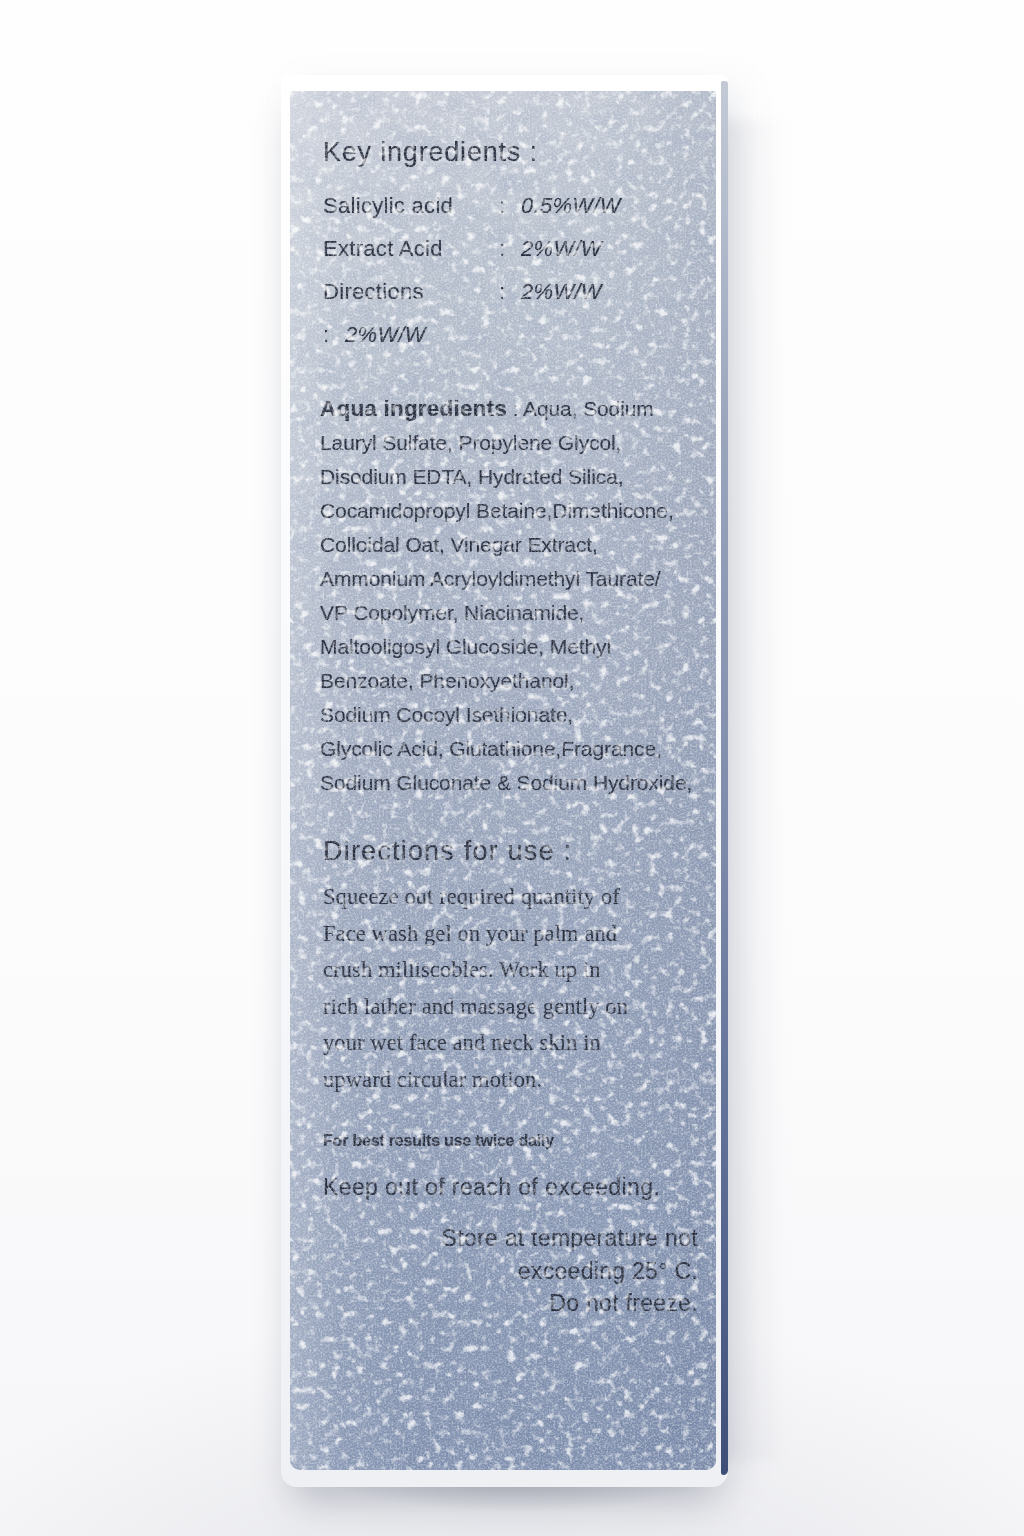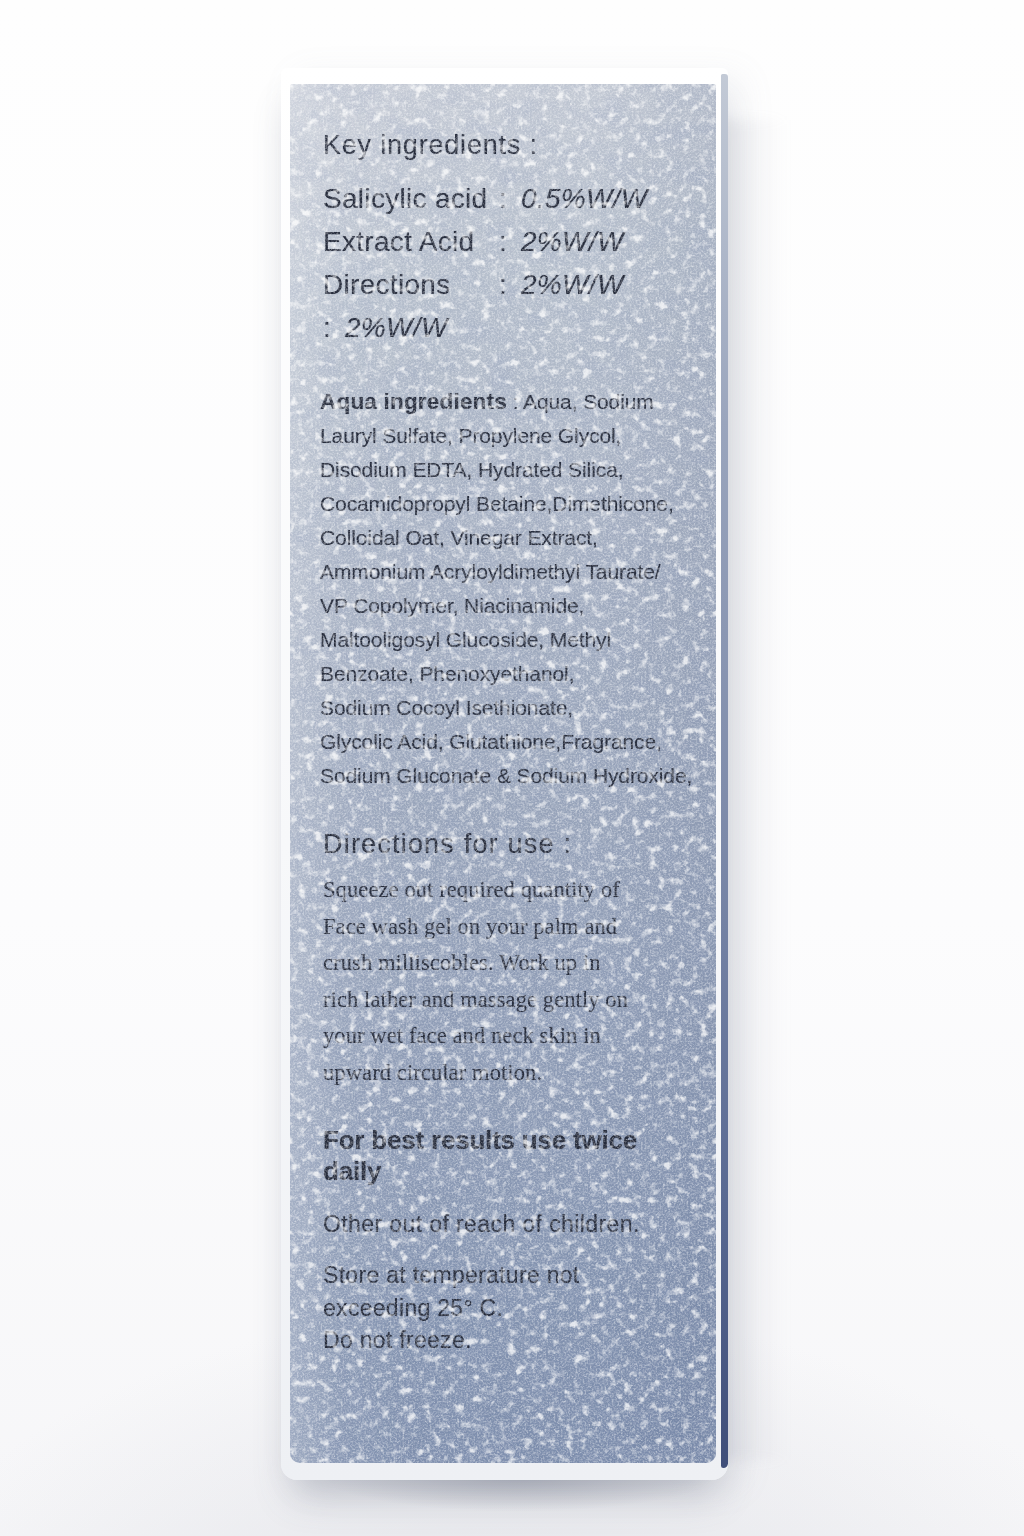--- a/index.html
+++ b/index.html
@@ -32,21 +32,21 @@
     left: 716px;
     top: 120px;
     width: 90px;
     height: 1340px;
     background: linear-gradient(90deg, rgba(150,155,170,0.16), rgba(150,155,170,0) 80%);
     filter: blur(6px);
   }
   .box {
     position: absolute;
     left: 281px;
-    top: 68px;
+    top: 75px;
     width: 447px;
     height: 1412px;
     background: linear-gradient(180deg, #ffffff 0%, #f7f8fa 55%, #eef0f4 100%);
     border-radius: 6px 6px 16px 16px;
     box-shadow:
       0 26px 38px -12px rgba(90,96,115,0.30),
       14px 8px 34px rgba(140,146,162,0.10);
   }
   .box-edge-right {
     position: absolute;
@@ -92,21 +92,21 @@
     text-shadow: 0 0 1px rgba(38,44,60,0.38);
   }
   .h-key {
     margin: 0 0 16px 0;
     font-size: 27px;
     font-weight: 400;
     letter-spacing: 0.8px;
   }
   .ki-row {
     display: flex;
-    font-size: 28px;
+    font-size: 22px;
     line-height: 43px;
     letter-spacing: 0.3px;
     justify-content: flex-end;
   }
   .ki-name  { flex: 0 0 176px; }
   .ki-colon { flex: 0 0 22px; }
   .ki-value { flex: 1; font-style: italic; }
   .para-other {
     margin: 36px 0 0 -3px;
     font-size: 21px;
@@ -128,37 +128,38 @@
   .para-dir {
     margin: 12px 0 0 0;
     font-size: 22.5px;
     line-height: 36.5px;
     letter-spacing: 0.1px;
     white-space: pre-line;
     font-family: Liberation Serif, serif;
   }
   .note-best {
     margin: 34px 0 0 0;
-    font-size: 26px;
+    font-size: 16px;
     font-weight: 700;
     letter-spacing: -0.2px;
   }
   .note-keep {
     margin: 24px 0 0 0;
     font-size: 23px;
     font-weight: 400;
     letter-spacing: 0.4px;
   }
   .note-store {
     margin: 21px 0 0 0;
     font-size: 23px;
     font-weight: 400;
     line-height: 32.5px;
     letter-spacing: 0.3px;
     white-space: pre-line;
+    text-align: right;
   }
 </style>
 </head>
 <body>
 
 <div class="stage">
 
   <div class="floor-shadow"></div>
   <div class="side-shadow"></div>
 
@@ -217,21 +218,21 @@
 
         <p class="para-dir">Squeeze out required quantity of
 Face wash gel on your palm and
 crush milliscobles. Work up in
 rich lather and massage gently on
 your wet face and neck skin in
 upward circular motion.</p>
 
         <p class="note-best">For best results use twice daily</p>
 
-        <p class="note-keep">Other out of reach of children.</p>
+        <p class="note-keep">Keep out of reach of exceeding.</p>
 
         <p class="note-store">Store at temperature not
 exceeding 25° C.
 Do not freeze.</p>
 
       </div>
 
       <svg class="grain-layer" viewBox="0 0 426 1379" preserveAspectRatio="none" xmlns="http://www.w3.org/2000/svg">
         <filter id="grainFine" x="0" y="0" width="100%" height="100%">
           <feTurbulence type="fractalNoise" baseFrequency="0.55" numOctaves="2" seed="11" stitchTiles="stitch"></feTurbulence>

